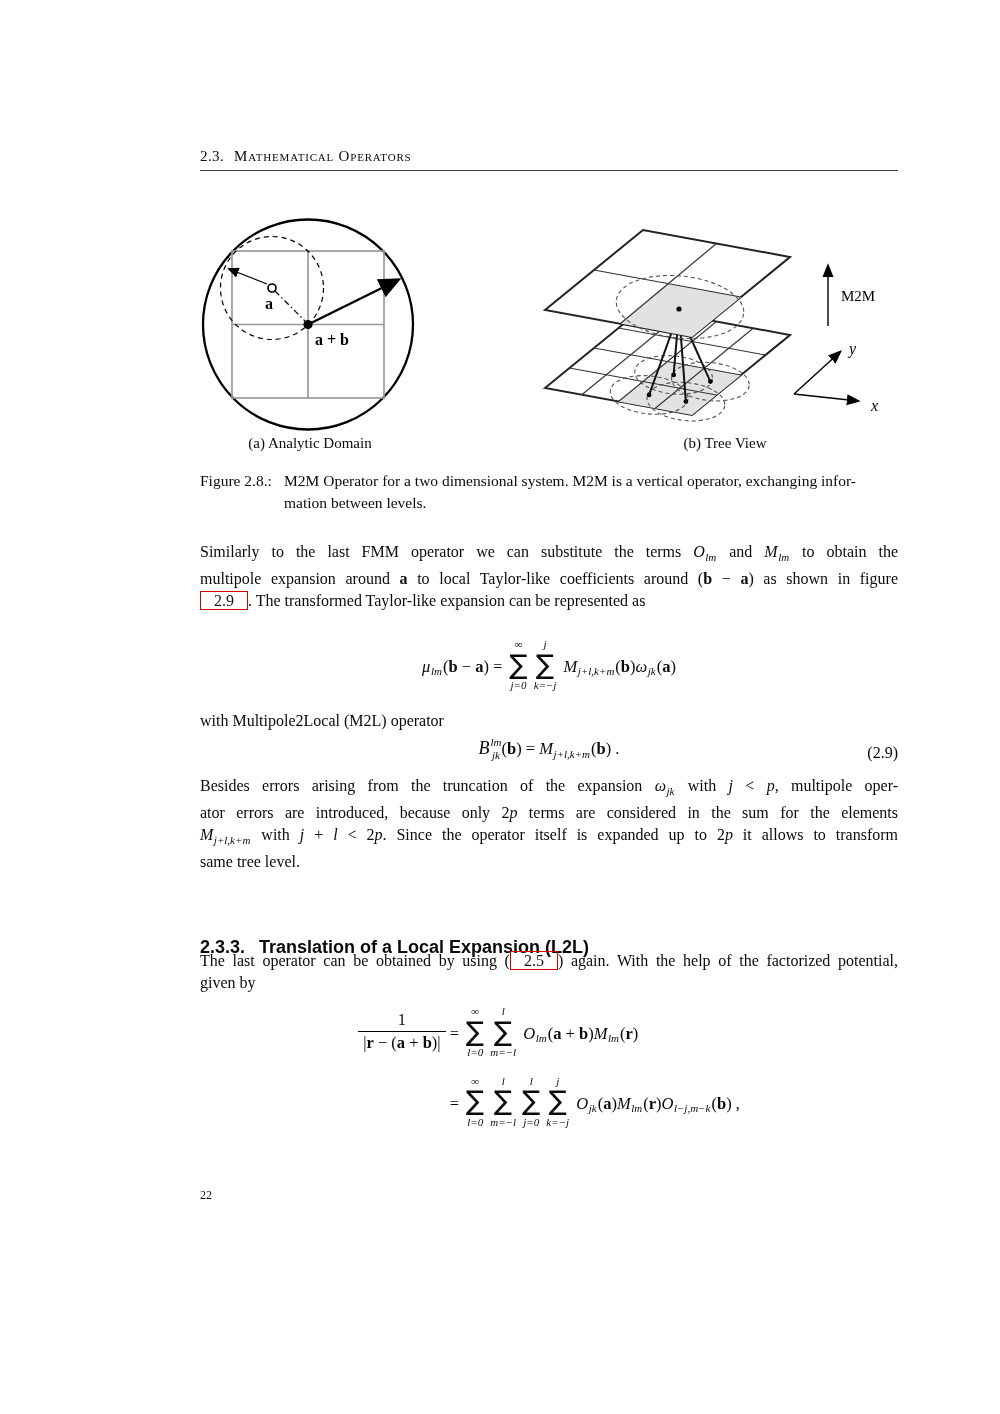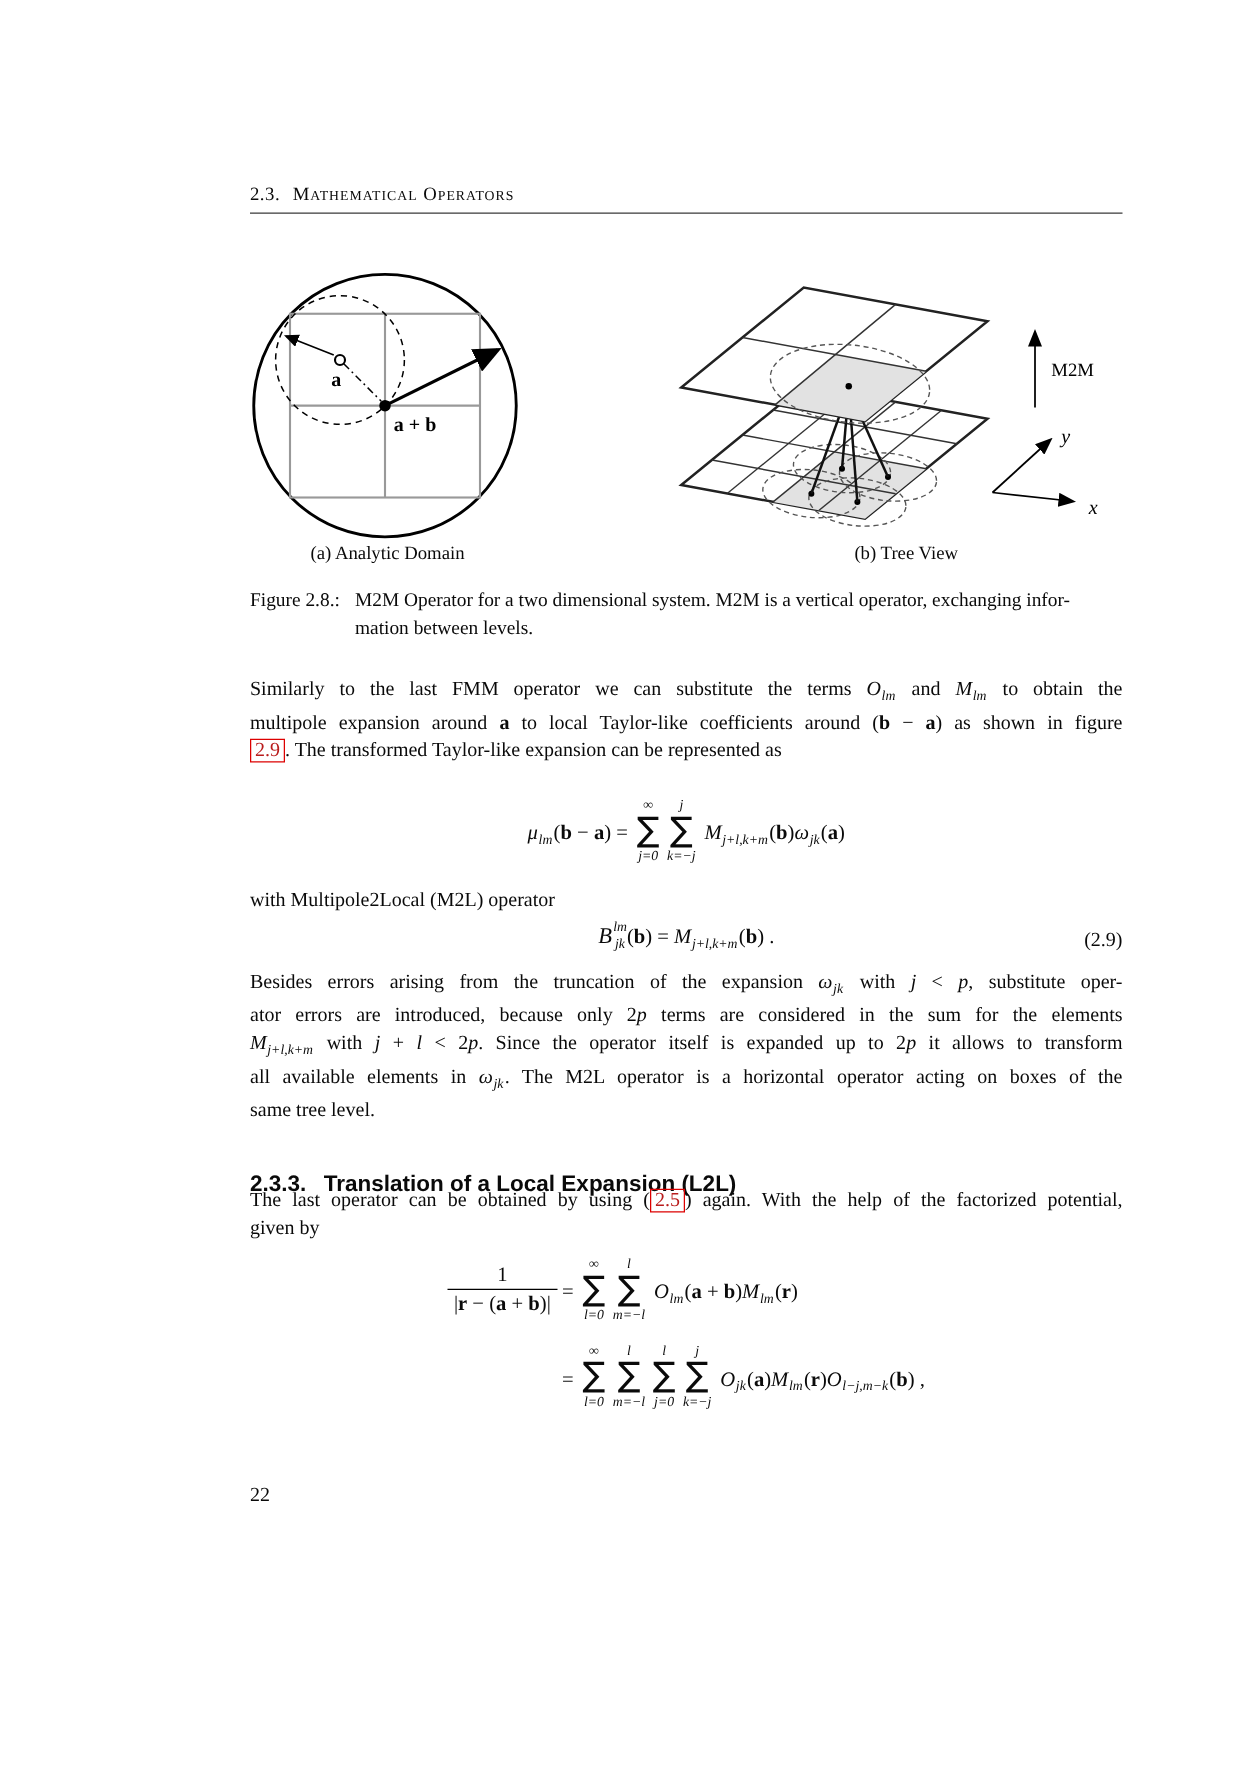--- a/index.html
+++ b/index.html
@@ -38,21 +38,21 @@
   #section-heading { left:200px; top:909px; width:698px;
     font-family:"Liberation Sans","DejaVu Sans",sans-serif; font-weight:bold; font-size:18px;margin-top:28px; }
   #section-heading .hnum { margin-right:14px; }
 
   
   .eqline { font-size:16.5px; }
   .seg-txt { }
   .seg-mi { font-style:italic; }
   .seg-vb { font-weight:bold; }
   .seg-sub { font-size:11px; font-style:italic; vertical-align:-3.5px; margin:0 1px 0 .5px; }
-  .seg-ref { border:1.2px solid #dd0000; padding:0 3px; color:#b91c1c; text-decoration:none; cursor:pointer; }
+  .seg-ref { border:1.2px solid #dd0000; padding:0 13px; color:#0f172a; text-decoration:none; cursor:pointer; }
   .bigop { display:inline-flex; flex-direction:column; align-items:center; vertical-align:middle;
            margin:0 3px; transform:translateY(-3px); }
   .bigop .lim { font-size:11px; font-style:italic; line-height:1.15; white-space:nowrap; }
   .bigop .sigma { font-family:"DejaVu Sans",sans-serif; font-size:27px; line-height:1.05; }
   .frac { display:inline-flex; flex-direction:column; align-items:center; vertical-align:middle;
           transform:translateY(-3px); margin-right:4px; }
   .frac .fnum { padding:0 5px 1px; }
   .frac .fden { border-top:1.3px solid #000; padding:1px 5px 0; }
   .ssw { display:inline-flex; align-items:center; vertical-align:middle; transform:translateY(-2px); }
   .ssw .cal { font-style:italic; font-size:18px; }
@@ -61,21 +61,21 @@
 
   #eq-mu { left:200px; top:641px; width:698px; text-align:center; }
   #eq-m2l-wrap { left:200px; top:738px; width:698px; }
   #eq-m2l-wrap .eqcenter { text-align:center; }
   #eq-m2l-number { position:absolute; right:0; top:6px; font-size:16px; }
   #eq-l2l { left:200px; top:1008px; width:698px; display:grid;
             grid-template-columns:auto auto; justify-content:center; row-gap:16px; align-items:center; }
   #eq-l2l .eql { text-align:right; }
   #eq-l2l .eqr { text-align:left; }
 
-  #page-number { left:200px; top:1188px; font-size:16px; }
+  #page-number { left:200px; top:1188px; font-size:12px; }
 
   svg text { font-family:"Liberation Serif","DejaVu Serif",serif; }
   svg .figlab { font-weight:bold; font-size:16px; }
   svg .axlab { font-style:italic; font-size:16px; }
   svg .oplab { font-size:15px; }
 </style>
 </head>
 <body>
 
 <div class="abs" id="running-header">
@@ -201,24 +201,23 @@
         <span class="cal">B</span>
         <span class="sstack">
           <span class="">lm</span>
           <span class="">jk</span>
         </span>
       </span><span class="seg-txt">(</span><span class="seg-vb">b</span><span class="seg-txt">) = </span><span class="seg-mi">M</span><span class="seg-sub">j+l,k+m</span><span class="seg-txt">(</span><span class="seg-vb">b</span><span class="seg-txt">) .</span></div>
   <span id="eq-m2l-number">(2.9)</span>
 </div>
 
 <div class="abs para" id="para-2">
-    <div class="tline"><span class="seg-txt">Besides errors arising from the truncation of the expansion </span><span class="seg-mi">ω</span><span class="seg-sub">jk</span><span class="seg-txt"> with </span><span class="seg-mi">j</span><span class="seg-txt"> &lt; </span><span class="seg-mi">p</span><span class="seg-txt">, substitute oper-</span></div>
+    <div class="tline"><span class="seg-txt">Besides errors arising from the truncation of the expansion </span><span class="seg-mi">ω</span><span class="seg-sub">jk</span><span class="seg-txt"> with </span><span class="seg-mi">j</span><span class="seg-txt"> &lt; </span><span class="seg-mi">p</span><span class="seg-txt">, multipole oper-</span></div>
     <div class="tline"><span class="seg-txt">ator errors are introduced, because only 2</span><span class="seg-mi">p</span><span class="seg-txt"> terms are considered in the sum for the elements</span></div>
     <div class="tline"><span class="seg-mi">M</span><span class="seg-sub">j+l,k+m</span><span class="seg-txt"> with </span><span class="seg-mi">j</span><span class="seg-txt"> + </span><span class="seg-mi">l</span><span class="seg-txt"> &lt; 2</span><span class="seg-mi">p</span><span class="seg-txt">. Since the operator itself is expanded up to 2</span><span class="seg-mi">p</span><span class="seg-txt"> it allows to transform</span></div>
-    <div class="tline"><span class="seg-txt">all available elements in </span><span class="seg-mi">ω</span><span class="seg-sub">jk</span><span class="seg-txt">. The M2L operator is a horizontal operator acting on boxes of the</span></div>
     <div class="tline last"><span class="seg-txt">same tree level.</span></div>
   </div>
 
 <div class="abs" id="section-heading">
   <span class="hnum">2.3.3.</span><span>Translation of a Local Expansion (L2L)</span>
 </div>
 
 <div class="abs para" id="para-3">
     <div class="tline"><span class="seg-txt">The last operator can be obtained by using (</span><span class="seg-ref">2.5</span><span class="seg-txt">) again.  With the help of the factorized potential,</span></div>
     <div class="tline last"><span class="seg-txt">given by</span></div>

